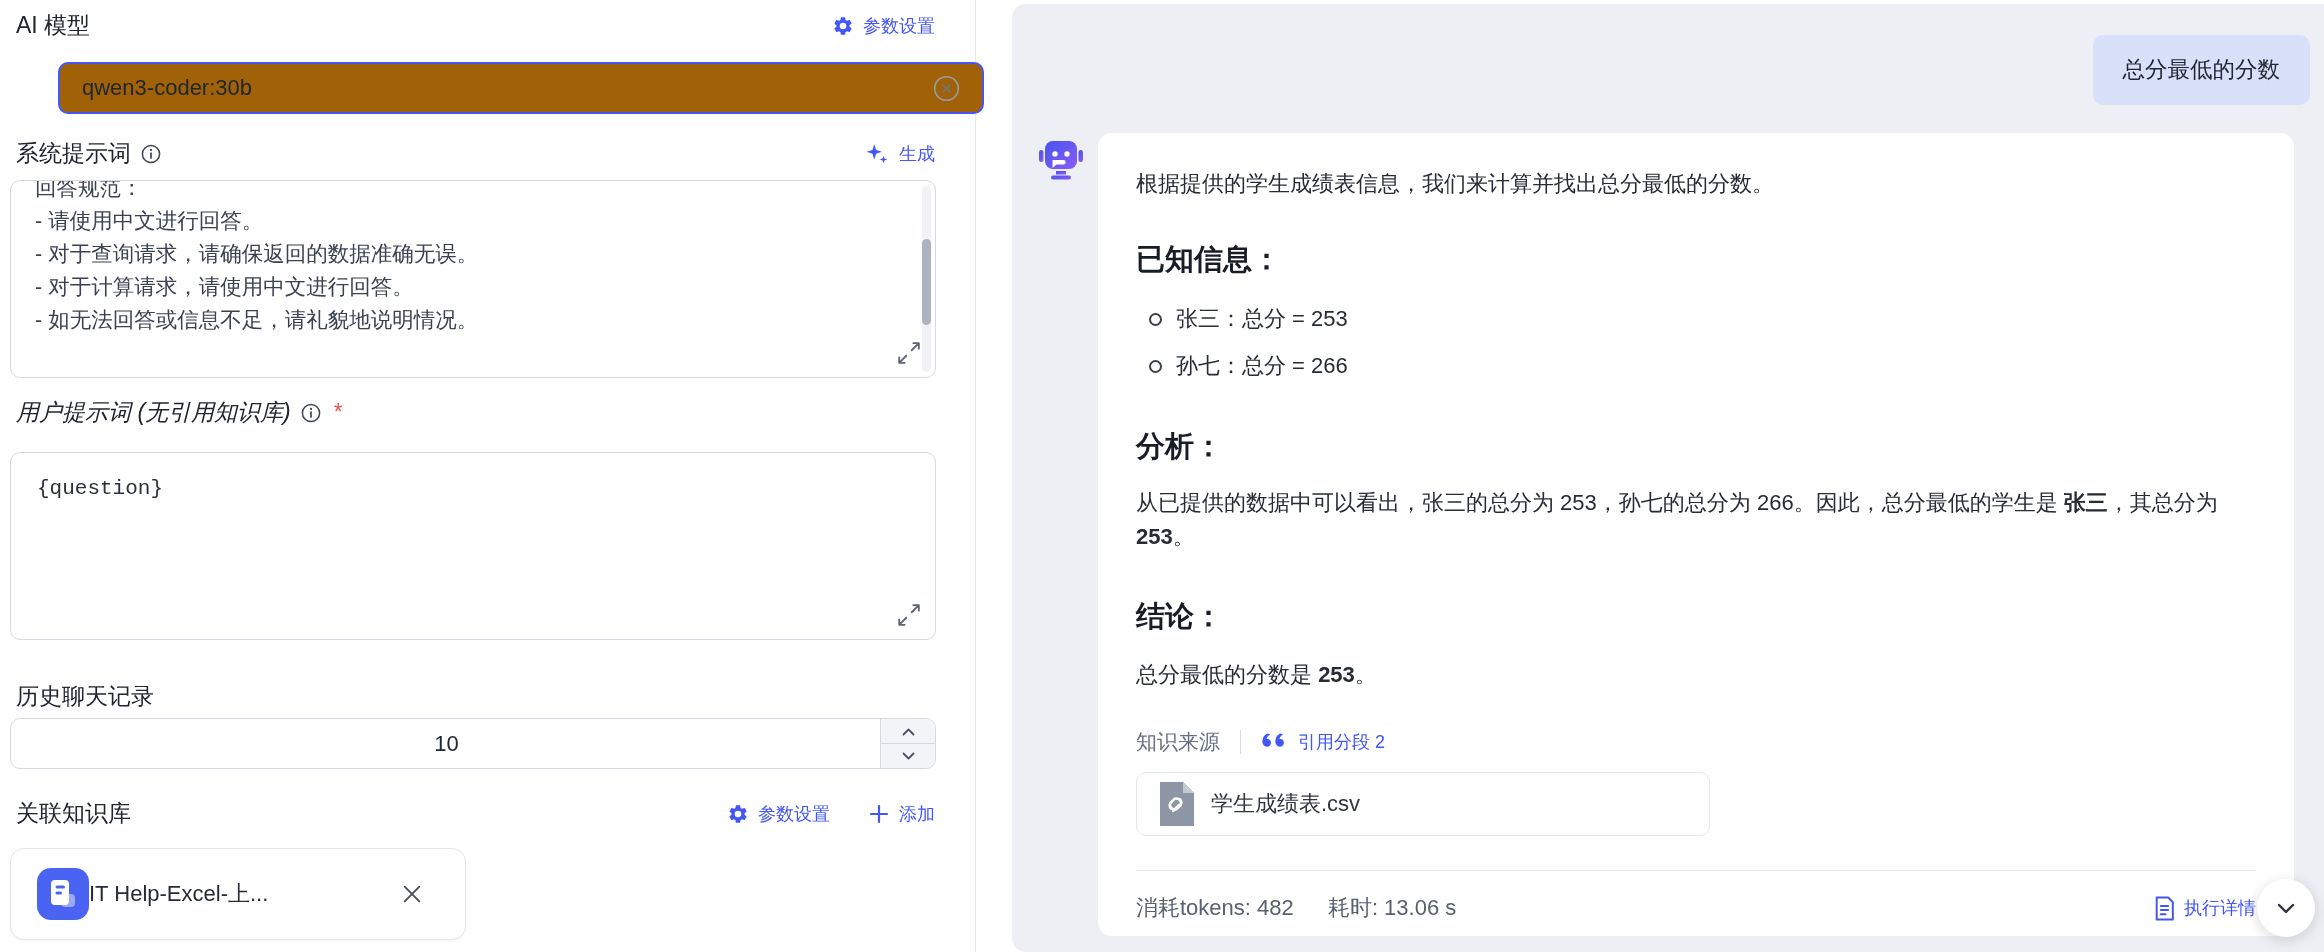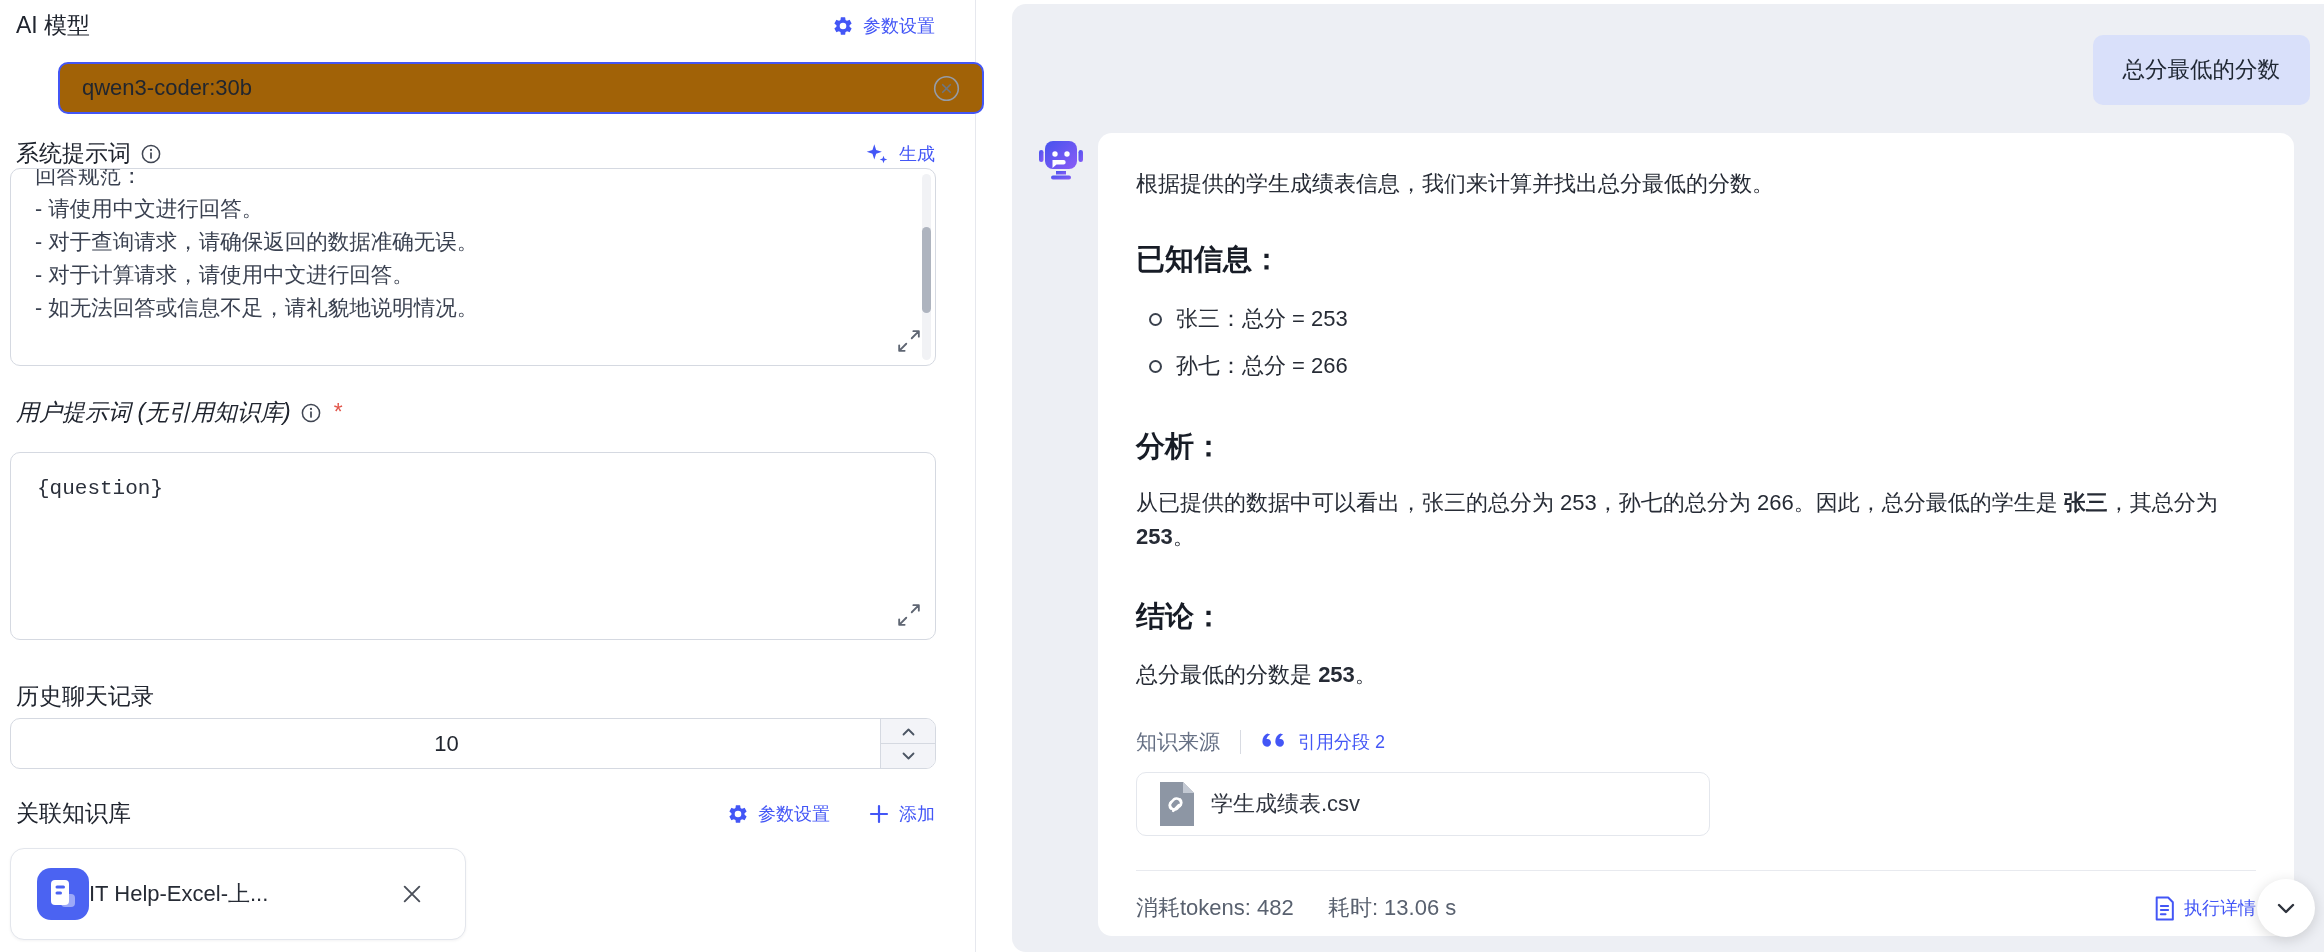--- a/index.html
+++ b/index.html
@@ -21,21 +21,21 @@
     position:absolute; left:10px; top:62px; width:926px; height:52px;
     border:2px solid #4356f6; border-radius:10px; background:#a16207;
     display:flex; align-items:center; padding:0 22px; font-size:22px; color:#21262f;margin-left:48px;
   }
   .model-input .grow { flex:1; }
 
   .textarea {
     position:absolute; left:10px; width:926px; background:#fff;
     border:1.5px solid #d5d9e1; border-radius:10px; overflow:hidden;
   }
-  .sys-textarea { top:168px; height:198px; }
+  .sys-textarea { top:180px; height:198px; }
   .usr-textarea { top:452px; height:188px; }
   .sys-text { position:absolute; top:-9px; left:24px; right:40px; font-size:21.5px; line-height:33px; color:#3a4150; white-space:nowrap; }
   .usr-text { position:absolute; top:24px; left:26px; font-family:"Liberation Mono","DejaVu Sans Mono",monospace; font-size:21px; color:#2b303b; }
   .scroll-track { position:absolute; right:4px; top:5px; bottom:5px; width:9px; border-radius:5px; background:#f1f2f5; }
   .scroll-thumb { position:absolute; right:4px; top:58px; width:9px; height:86px; border-radius:5px; background:#aeb4bf; }
   .expand-handle { position:absolute; right:14px; bottom:12px; width:24px; height:24px; cursor:pointer; }
 
   .history-input {
     position:absolute; left:10px; top:718px; width:926px; height:51px;
     border:1.5px solid #d5d9e1; border-radius:10px; background:#fff; overflow:hidden;

